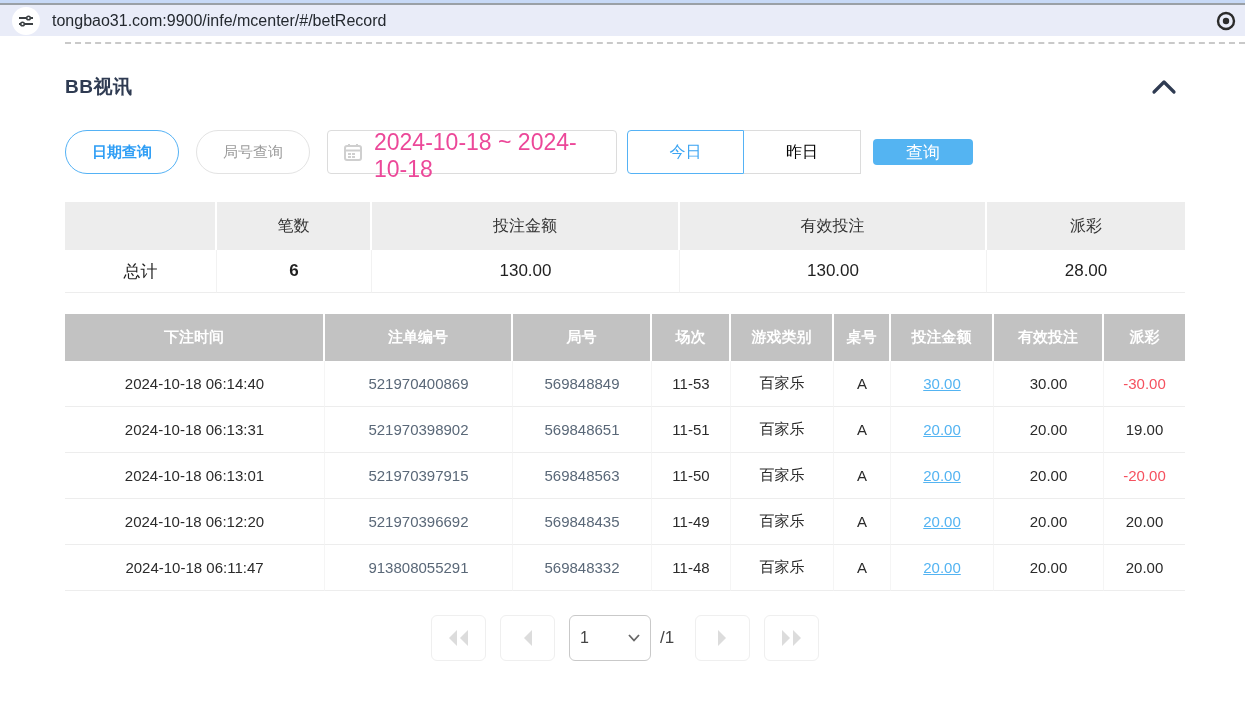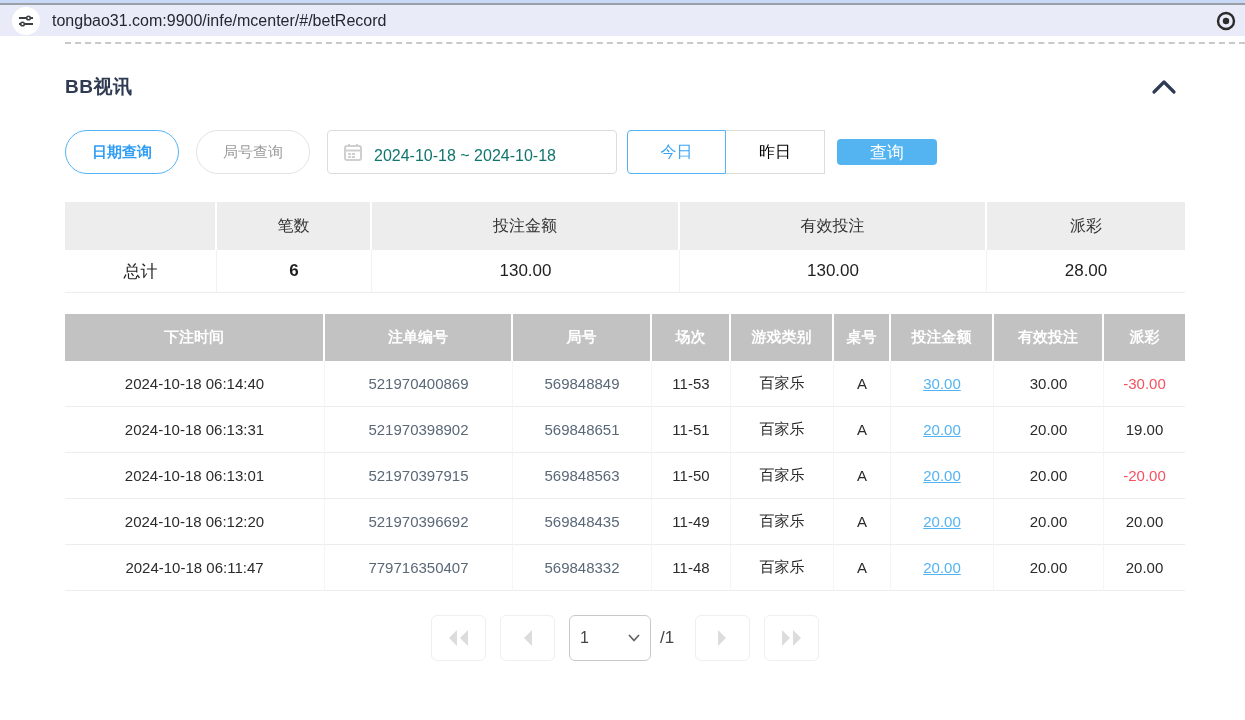--- a/index.html
+++ b/index.html
@@ -24,23 +24,23 @@
 
   
   .filter-row { display:flex; align-items:center; margin-top:30px; }
   .pill { height:44px; padding:0 26px; border-radius:22px; background:#fff; font-size:15px;
     display:flex; align-items:center; cursor:pointer; }
   .pill.active { border:1px solid #55b2f5; color:#2f9ef5; font-weight:bold; }
   .pill.inactive { border:1px solid #e3e3e3; color:#9a9a9a; margin-left:17px; }
   .date-box { height:44px; margin-left:17px; border:1px solid #dcdcdc; border-radius:4px;
     display:flex; align-items:center; padding:0 16px; width:290px; cursor:pointer; }
   .date-box .cal { margin-right:12px; display:flex; }
-  .date-text { font-size:16px; color:#0f766e;margin-top:8px; }
+  .date-text { font-size:23px; color:#ec4899;margin-top:8px; }
   .btn-group { display:flex; margin-left:10px; height:44px; }
-  .bg-btn { width:99px; font-size:16px; background:#fff; display:flex; align-items:center;
+  .bg-btn { width:117px; font-size:16px; background:#fff; display:flex; align-items:center;
     justify-content:center; cursor:pointer; border:1px solid #dcdcdc; }
   .bg-btn.first { border-radius:4px 0 0 4px; }
   .bg-btn.last  { border-radius:0 4px 4px 0; border-left:none; }
   .bg-btn.mid   { border-left:none; }
   .bg-btn.on  { border:1px solid #55b2f5; color:#3ba4f2; }
   .bg-btn.off { color:#000000; }
   .search-btn { margin-left:12px; width:100px; height:26px; background:#54b4f2; color:#fff;
     font-size:17px; border:none; border-radius:4px; cursor:pointer; }
 
   
@@ -228,21 +228,21 @@
           <td class="muted">569848435</td>
           <td>11-49</td>
           <td>百家乐</td>
           <td>A</td>
           <td><span class="bet-link">20.00</span></td>
           <td>20.00</td>
           <td>20.00</td>
         </tr>
         <tr>
           <td>2024-10-18 06:11:47</td>
-          <td class="muted">779716350407</td>
+          <td class="muted">913808055291</td>
           <td class="muted">569848332</td>
           <td>11-48</td>
           <td>百家乐</td>
           <td>A</td>
           <td><span class="bet-link">20.00</span></td>
           <td>20.00</td>
           <td>20.00</td>
         </tr>
       </tbody>
   </table>

